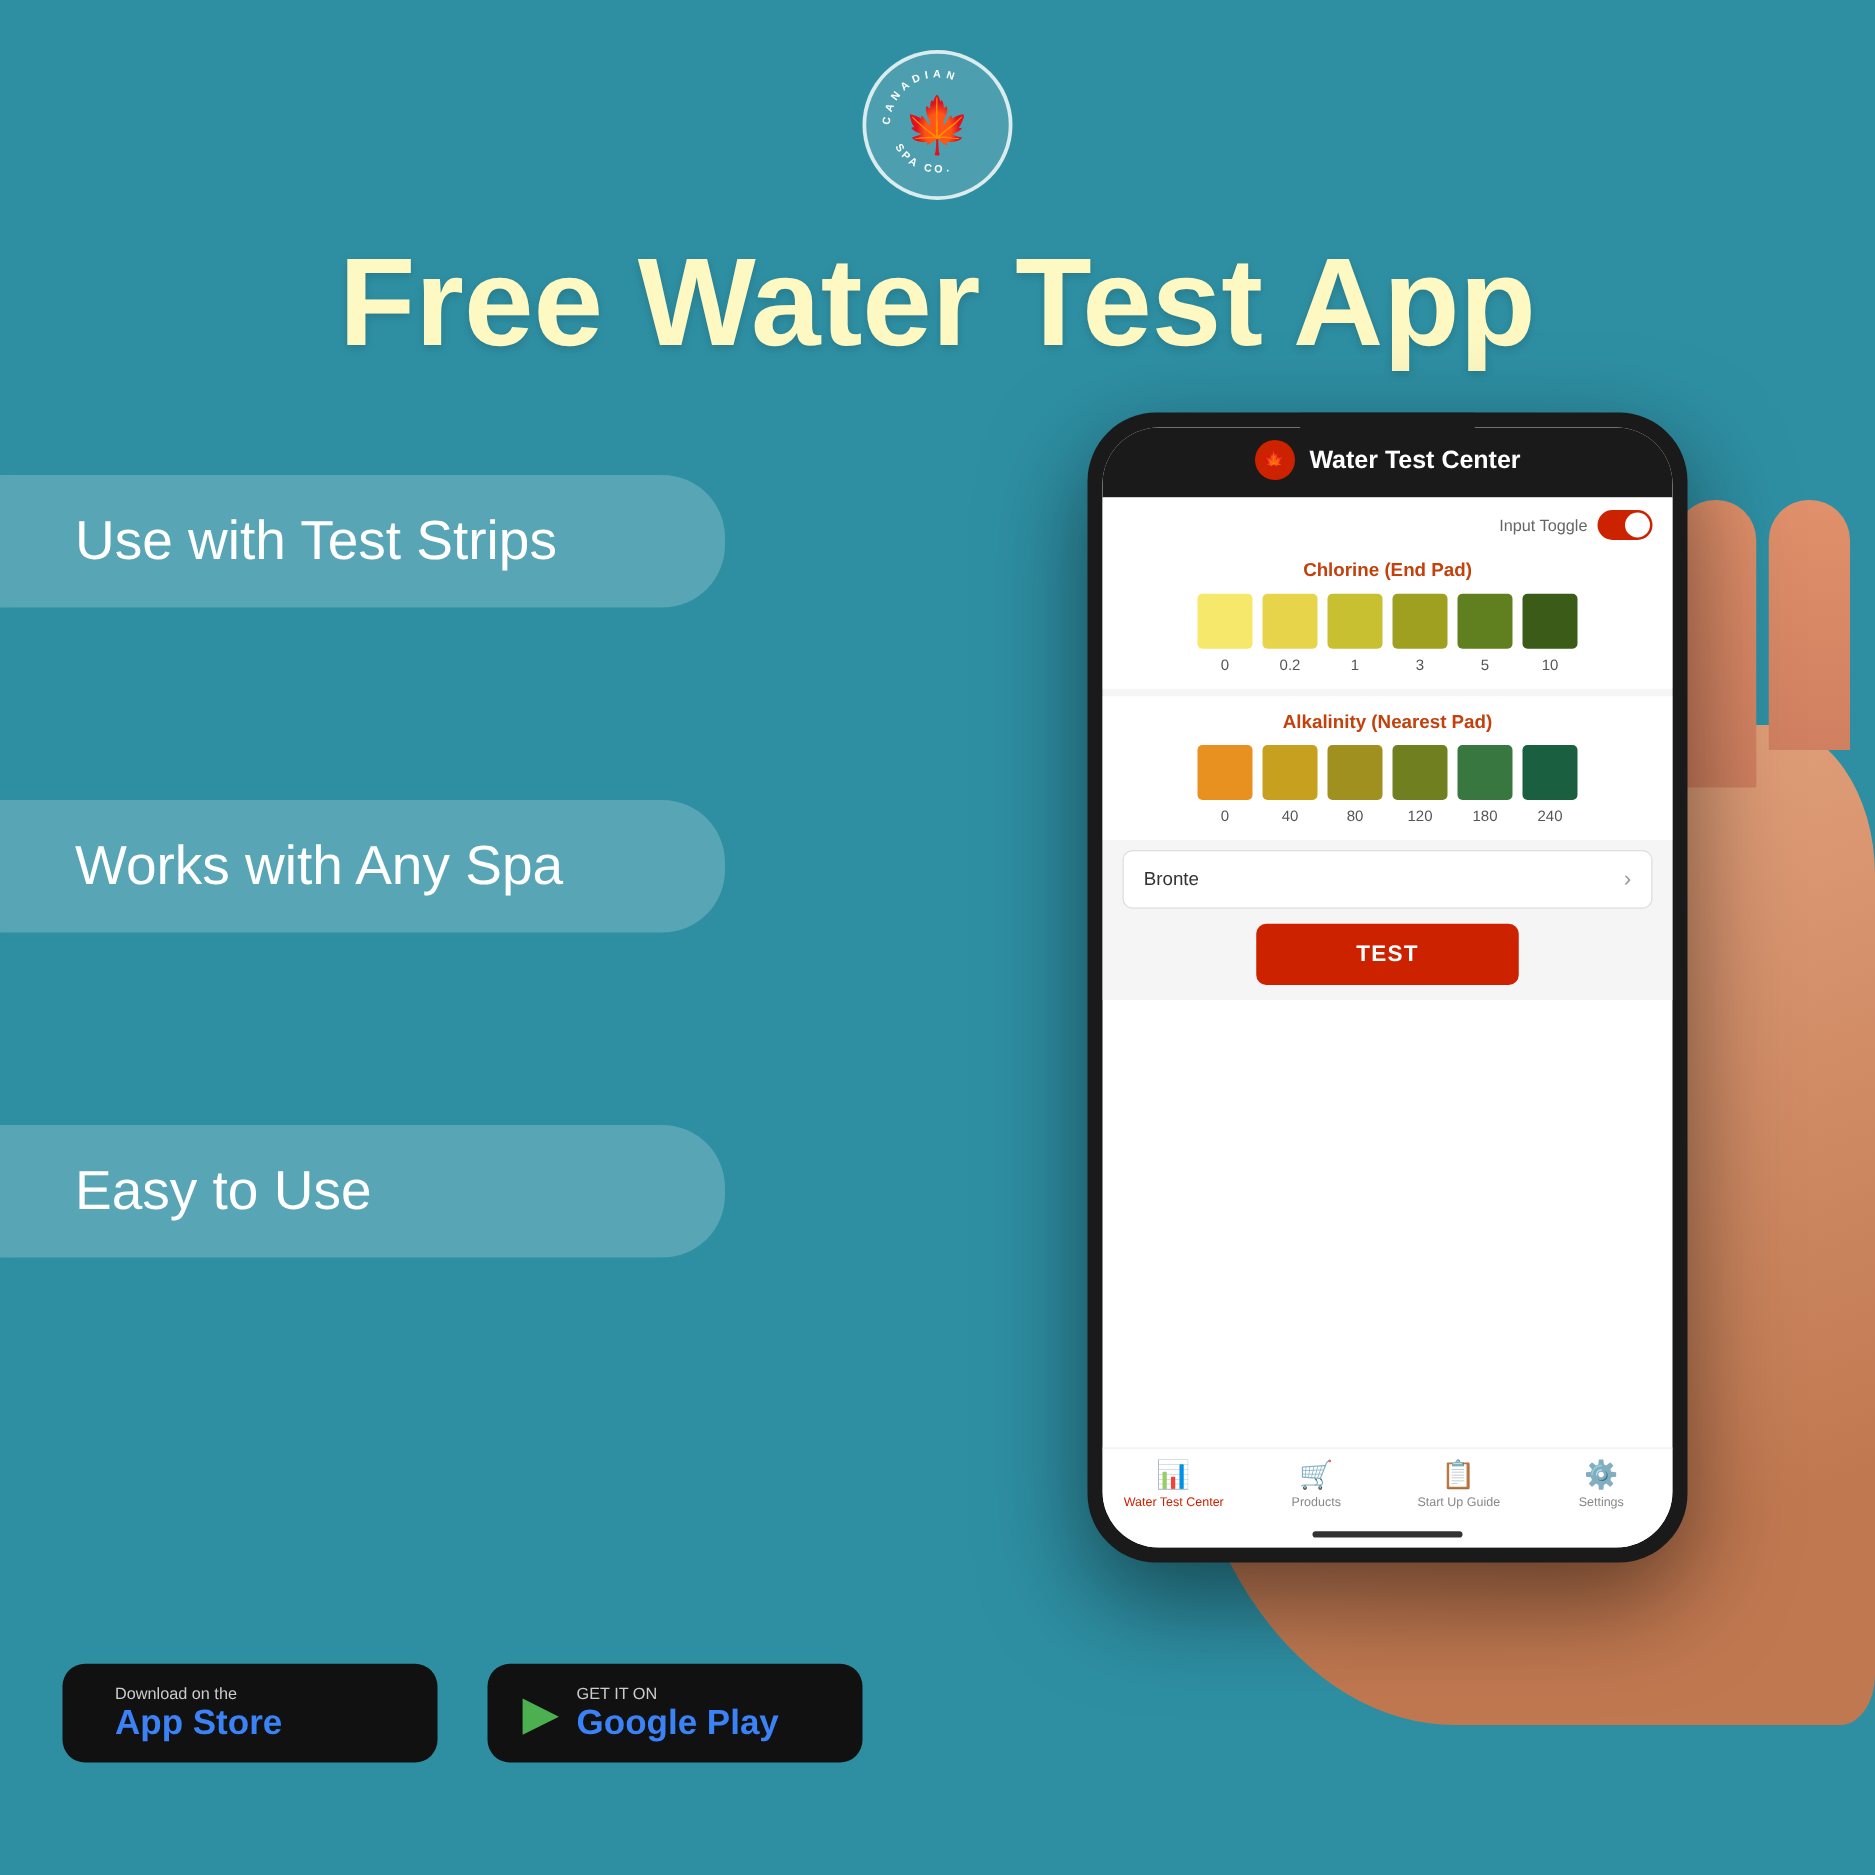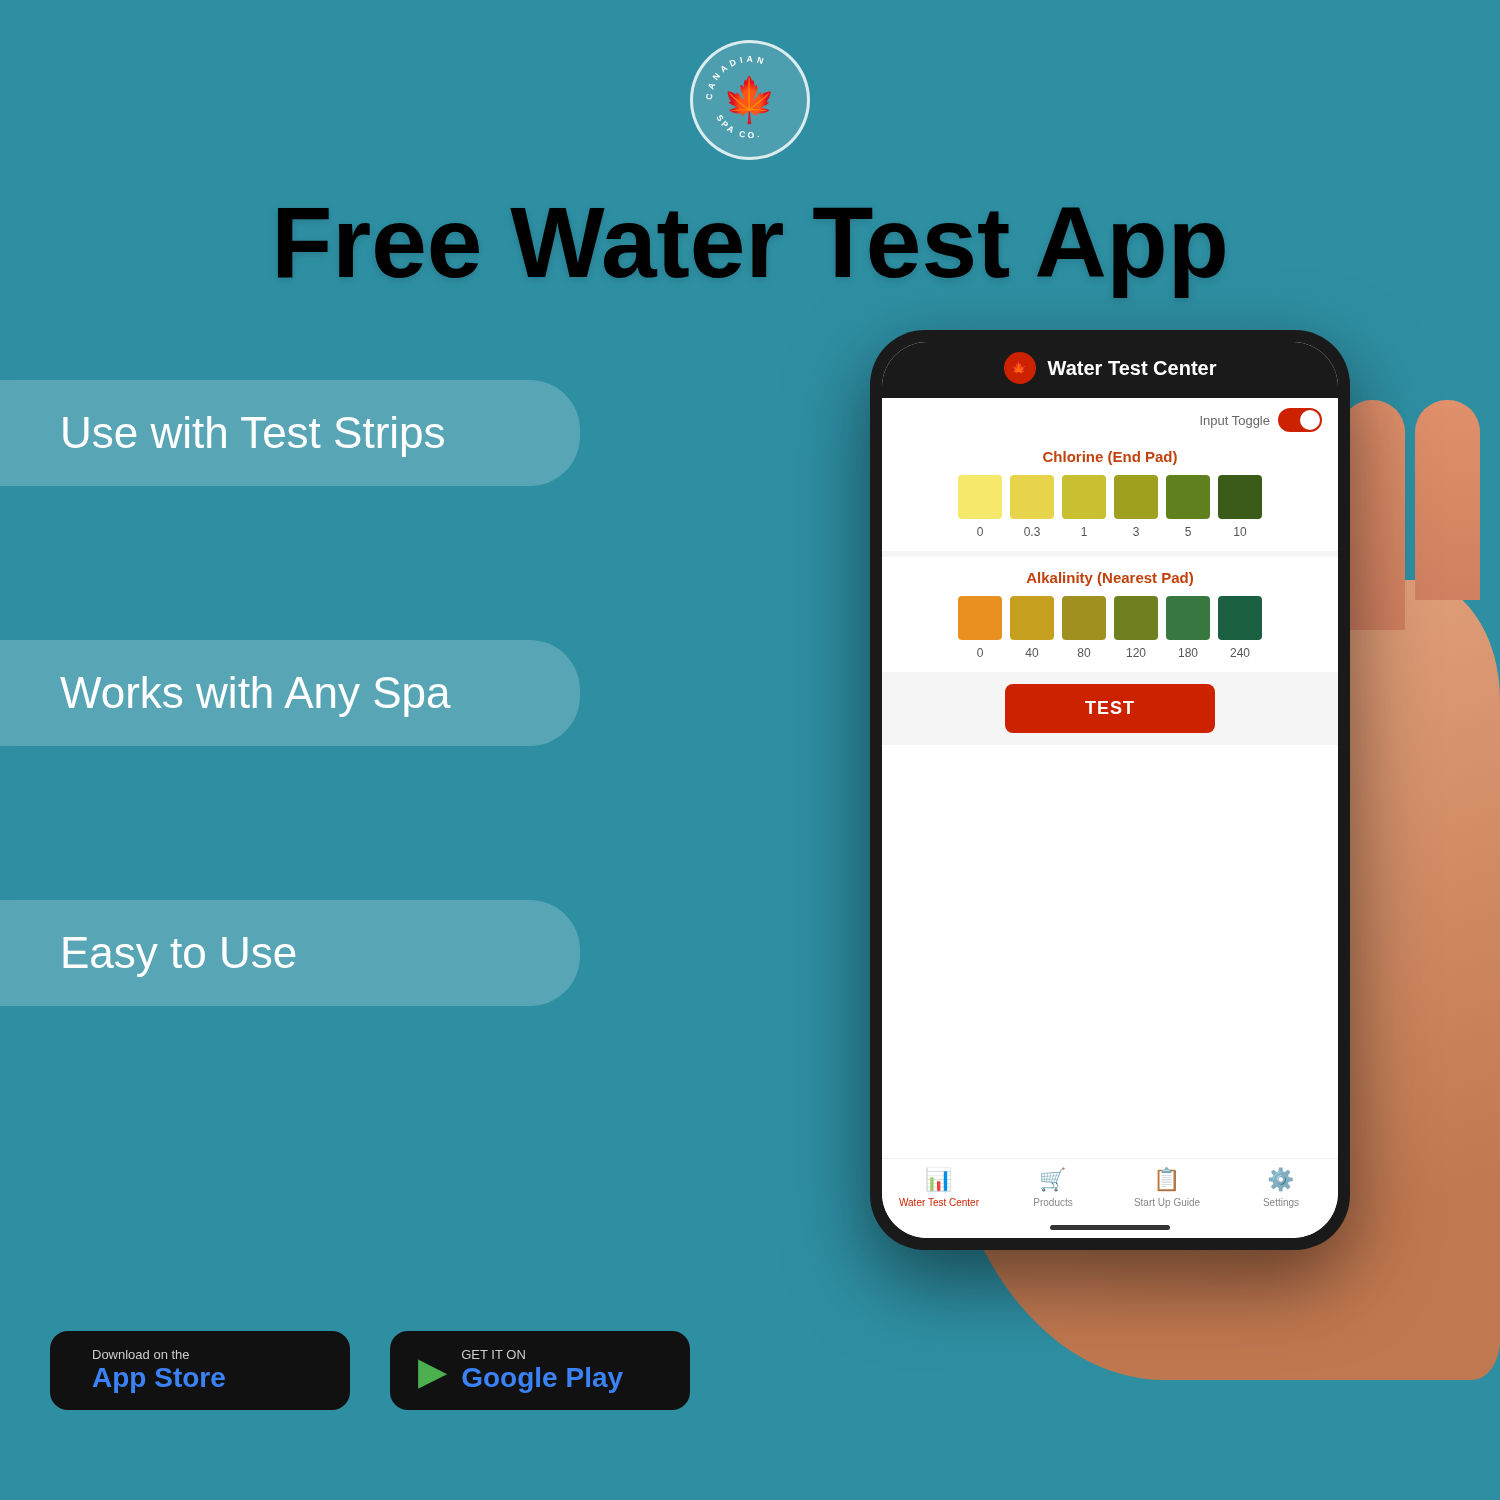--- a/index.html
+++ b/index.html
@@ -41,21 +41,21 @@
       justify-content: center;
       position: relative;
     }
 
     
     .main-title {
       position: absolute;
       top: 185px;
       left: 50%;
       transform: translateX(-50%);
-      color: #000000;
+      color: #fef9c3;
       font-size: 100px;
       font-weight: 900;
       white-space: nowrap;
       text-shadow: 0 2px 8px rgba(0,0,0,0.15);
     }
 
     
     .feature-strip {
       position: absolute;
       left: 0;
@@ -419,21 +419,21 @@
           <div class="color-row">
             <div class="color-swatch" style="background:#f5e86a;"></div>
             <div class="color-swatch" style="background:#e8d44a;"></div>
             <div class="color-swatch" style="background:#c8c030;"></div>
             <div class="color-swatch" style="background:#a0a020;"></div>
             <div class="color-swatch" style="background:#608020;"></div>
             <div class="color-swatch" style="background:#3a5c18;"></div>
           </div>
           <div class="color-labels">
             <span class="color-label">0</span>
-            <span class="color-label">0.3</span>
+            <span class="color-label">0.2</span>
             <span class="color-label">1</span>
             <span class="color-label">3</span>
             <span class="color-label">5</span>
             <span class="color-label">10</span>
           </div>
         </div>
 
 
         <div class="test-section">
           <div class="test-section-title">Alkalinity (Nearest Pad)</div>
@@ -448,20 +448,24 @@
           <div class="color-labels">
             <span class="color-label">0</span>
             <span class="color-label">40</span>
             <span class="color-label">80</span>
             <span class="color-label">120</span>
             <span class="color-label">180</span>
             <span class="color-label">240</span>
           </div>
         </div>
 
+        <div class="bronte-input">
+          <span>Bronte</span>
+          <span class="bronte-arrow">›</span>
+        </div>
 
         <button class="test-btn">TEST</button>
 
       </div>
 
       <div class="bottom-nav">
         <div class="nav-item">
           <span class="nav-icon active">📊</span>
           <span class="nav-label active">Water Test Center</span>
         </div>

